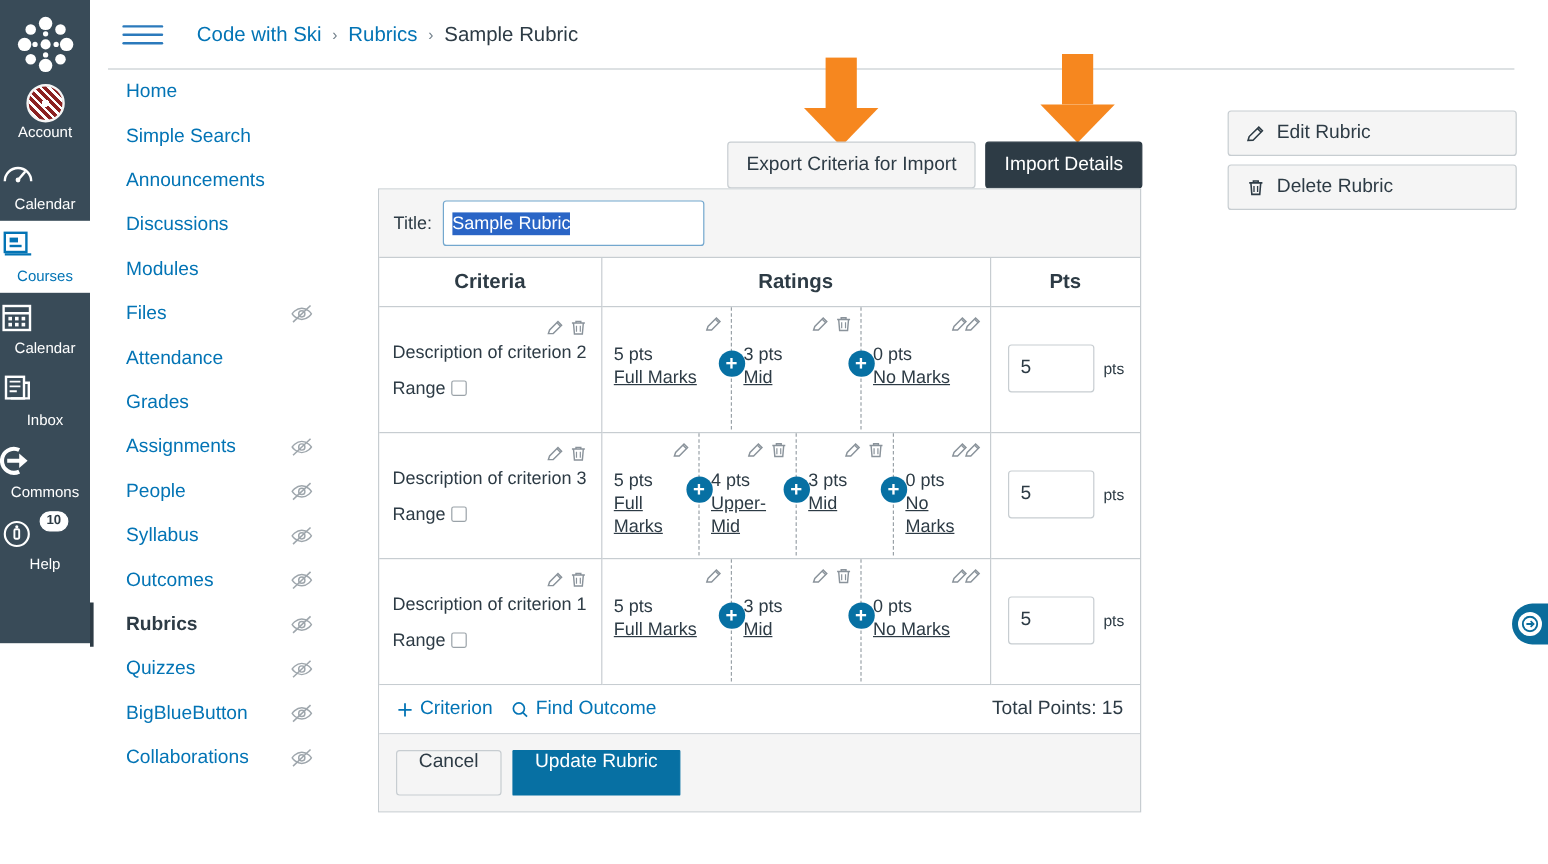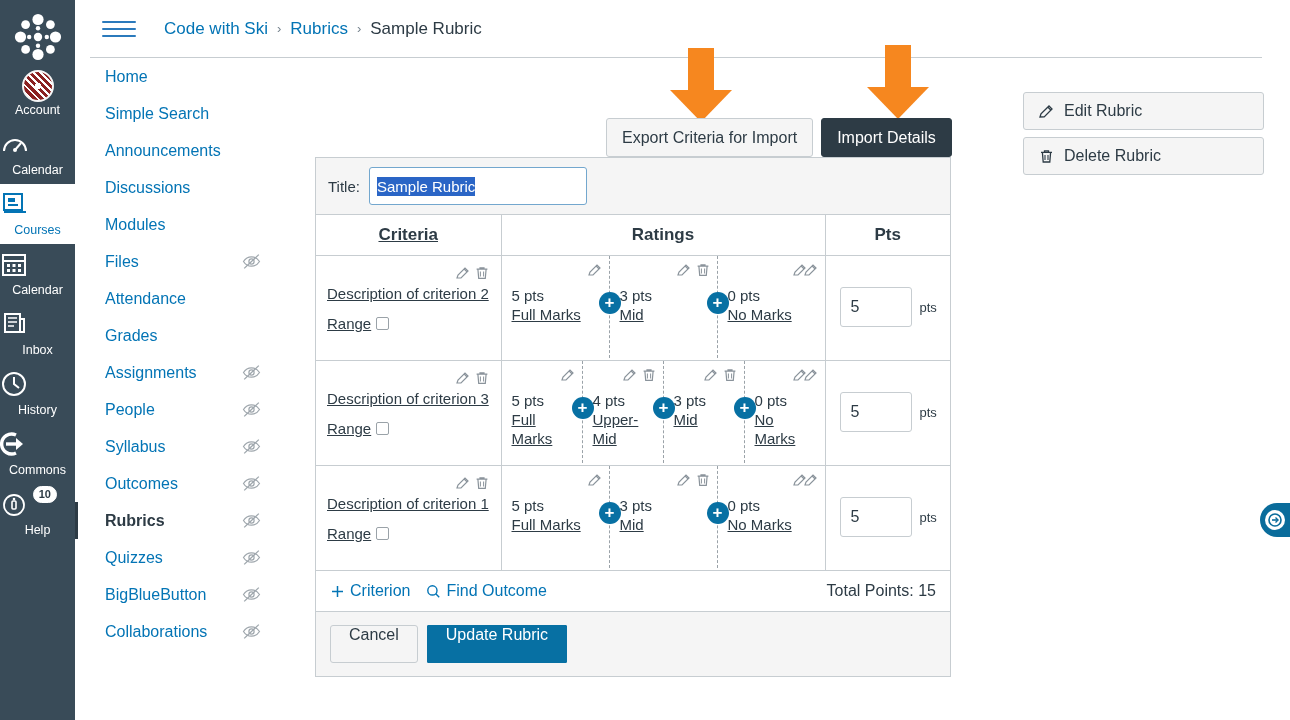--- a/index.html
+++ b/index.html
@@ -8,21 +8,21 @@
     width:1290px; height:720px;
     font-family:"Liberation Sans", sans-serif;
     background:#ffffff;
     overflow:hidden;
     position:relative;
     color:#2d3b45;
   }
 
   
   #global-nav{
-    position:absolute; left:0; top:0; width:75px; height:720px;
+    position:absolute; left:0; top:0; width:75px; height:536px;
     background:#394B58;
     display:flex; flex-direction:column; align-items:center;
   }
   .gnav-logo{ margin-top:10px; width:54px; height:54px; display:flex;align-items:center;justify-content:center;}
   .gnav-item{
     width:75px; padding:6px 0 6px; text-align:center; cursor:pointer;
     color:#ffffff; text-decoration:none; position:relative;
   }
   .gnav-item .gicon{ display:block; height:32px; line-height:32px; }
   .gnav-item .glabel{ display:block; font-size:12.5px; line-height:15px; margin-top:1px;}
@@ -117,21 +117,21 @@
     font-size:17px; font-weight:bold; color:#2D3B45; padding:10px 0;
     border-bottom:1px solid #C7CDD1; border-right:1px solid #C7CDD1;
   }
   table.rub th:last-child{ border-right:none; }
   table.rub td{
     border-bottom:1px solid #C7CDD1; border-right:1px solid #C7CDD1;
     vertical-align:top; position:relative;
   }
   table.rub td:last-child{ border-right:none; }
 
-  .col-criteria{ width:185px;text-decoration:underline; }
+  .col-criteria{ width:185px; }
   .col-pts{ width:125px; }
 
   .crit-cell{ padding:8px 10px 10px 10px; height:102px; }
   .crit-icons{ text-align:right; height:18px; line-height:18px; }
   .crit-desc{ font-size:15px; color:#2D3B45; line-height:19px; margin-top:1px;}
   .crit-range{ font-size:15px; color:#2D3B45; margin-top:12px; display:flex; align-items:center; gap:5px;}
   .chk{ width:13px;height:13px;border:1px solid #9AA2A8;border-radius:2px;background:#fff;display:inline-block;}
 
   .ratings-cell{ padding:0; }
   .ratings-wrap{ display:flex; height:102px; position:relative;}
@@ -269,29 +269,20 @@
     <span class="gicon">
       <svg width="28" height="28" viewBox="0 0 28 28">
           <rect x="5" y="4" width="15" height="18" fill="none" stroke="#fff" stroke-width="2"></rect>
           <path d="M8 8h9M8 12h9M8 16h6" stroke="#fff" stroke-width="1.6"></path>
           <path d="M20 9h4v13H9" fill="none" stroke="#fff" stroke-width="2"></path>
         </svg>
     </span>
     <span class="glabel">Inbox</span>
   </div>
 
-  <div class="gnav-item">
-    <span class="gicon">
-      <svg width="28" height="28" viewBox="0 0 28 28">
-          <circle cx="14" cy="14" r="11" fill="none" stroke="#fff" stroke-width="2"></circle>
-          <path d="M14 7v7l5 4" fill="none" stroke="#fff" stroke-width="2"></path>
-        </svg>
-    </span>
-    <span class="glabel">History</span>
-  </div>
 
   <div class="gnav-item">
     <span class="gicon">
       <svg width="30" height="28" viewBox="0 0 30 28">
           <path d="M17 14H6" stroke="#fff" stroke-width="3.4"></path>
           <path d="M16 5a10 10 0 1 0 0 18" fill="none" stroke="#fff" stroke-width="3.4"></path>
           <path d="M16 8l7 6-7 6z" fill="#fff"></path>
         </svg>
     </span>
     <span class="glabel">Commons</span>

